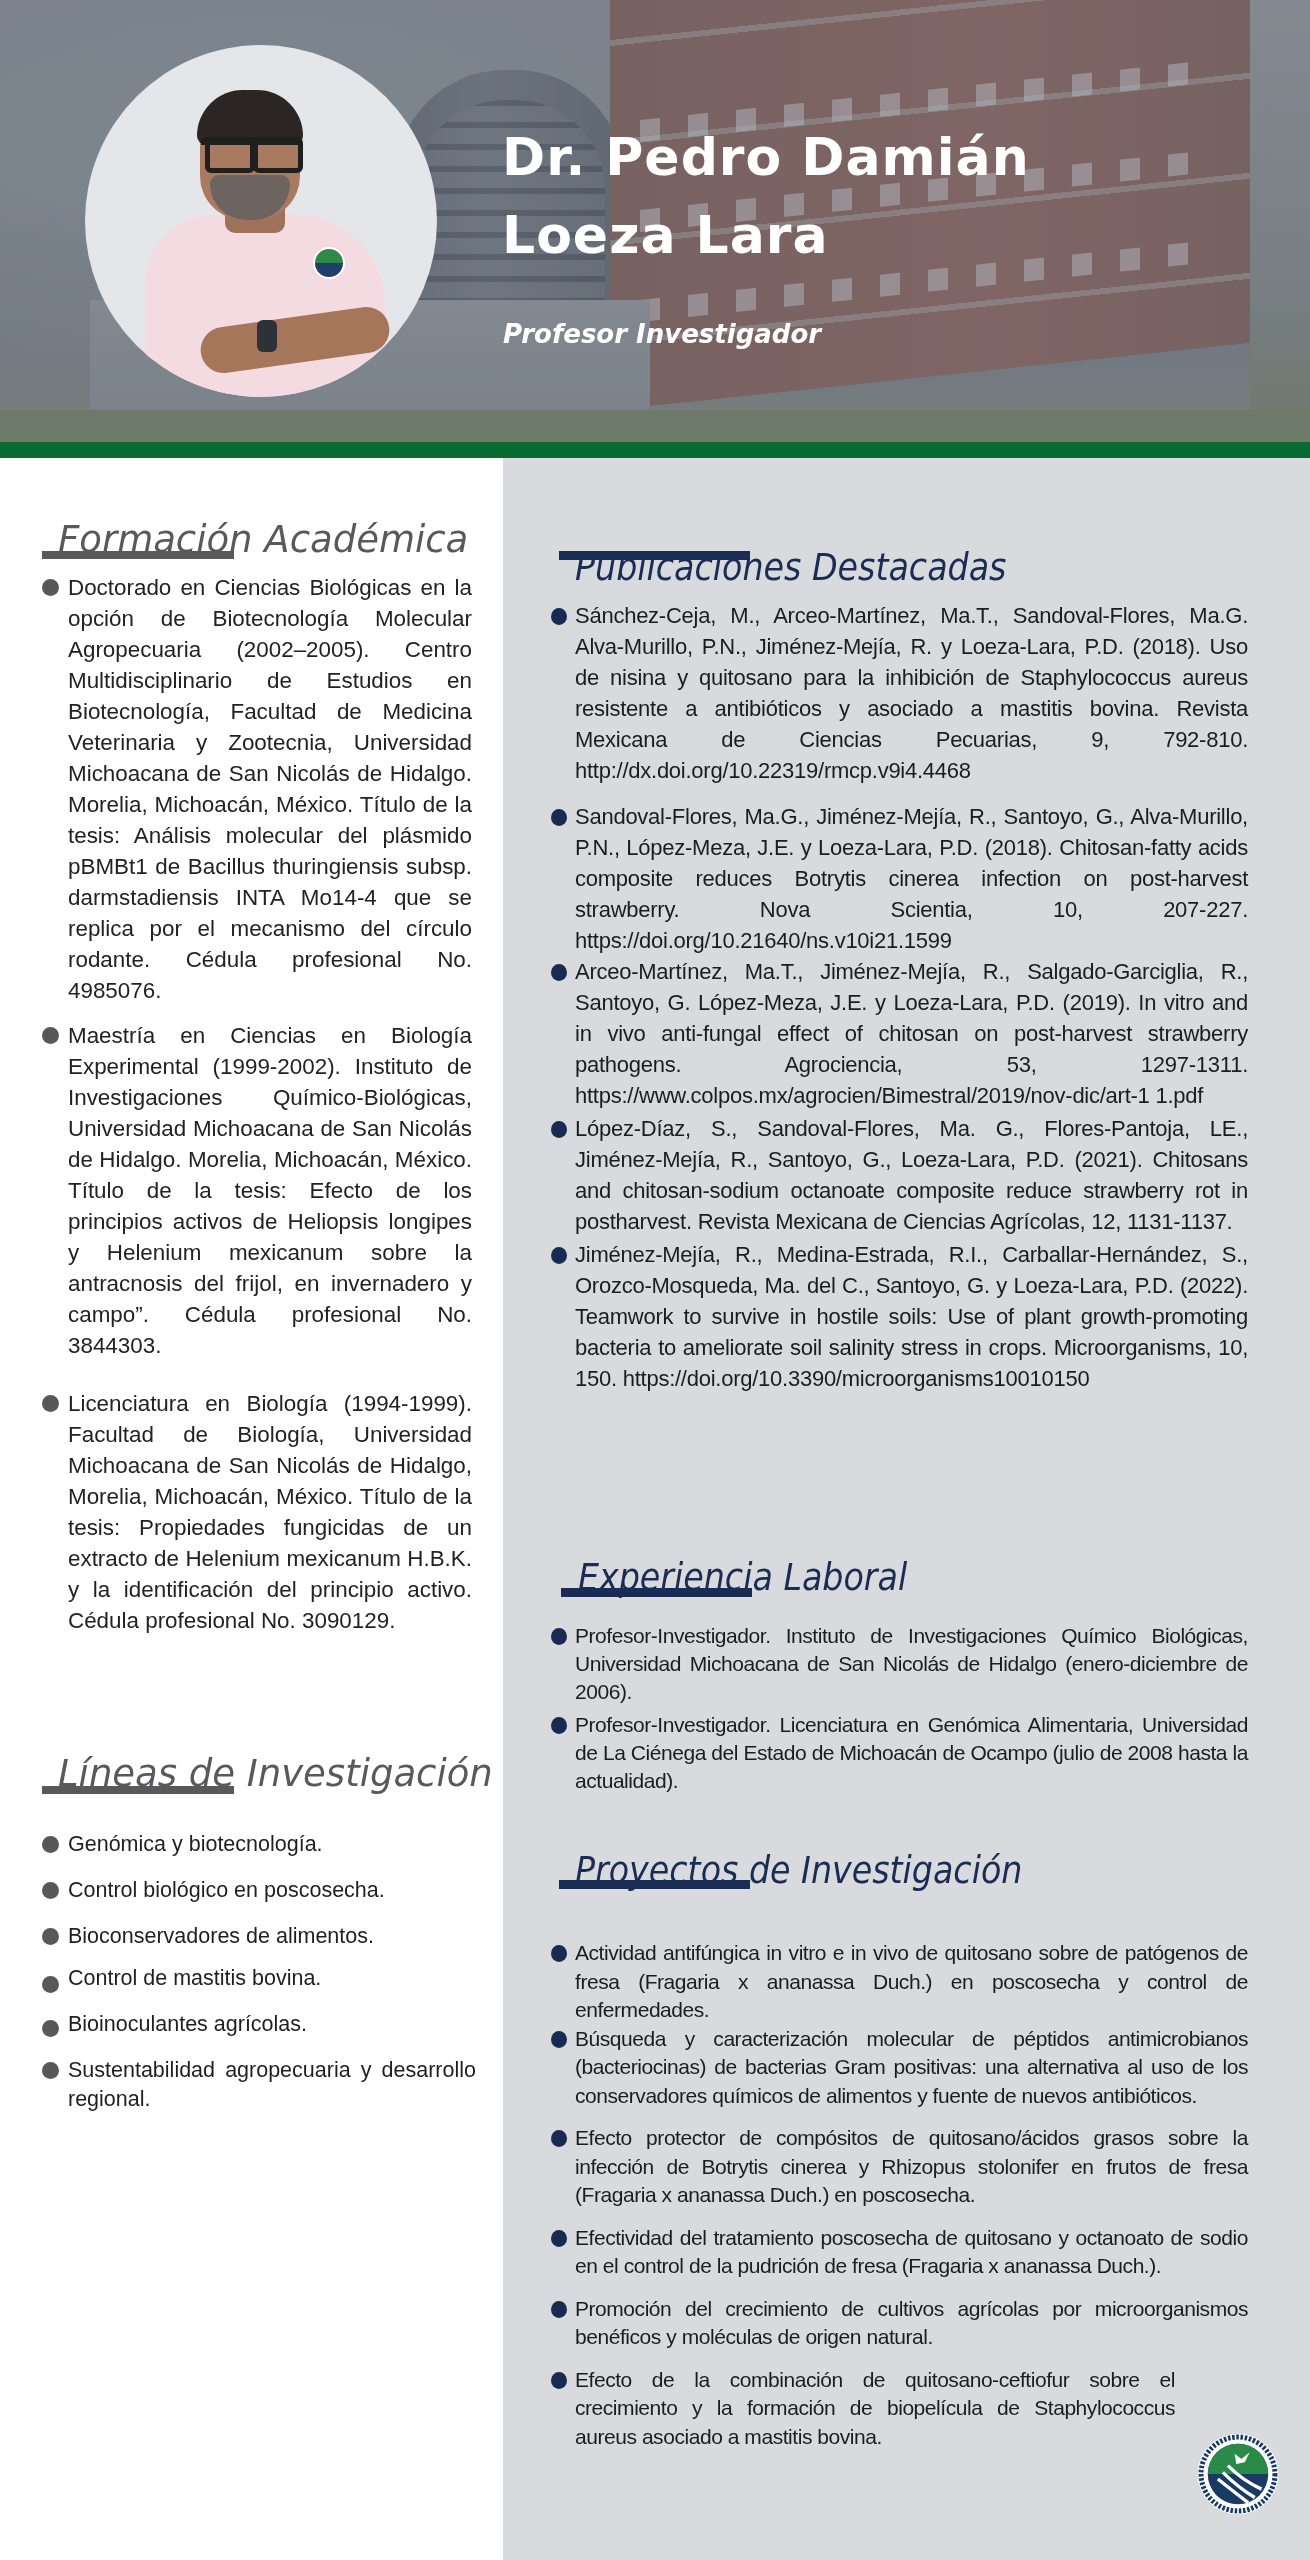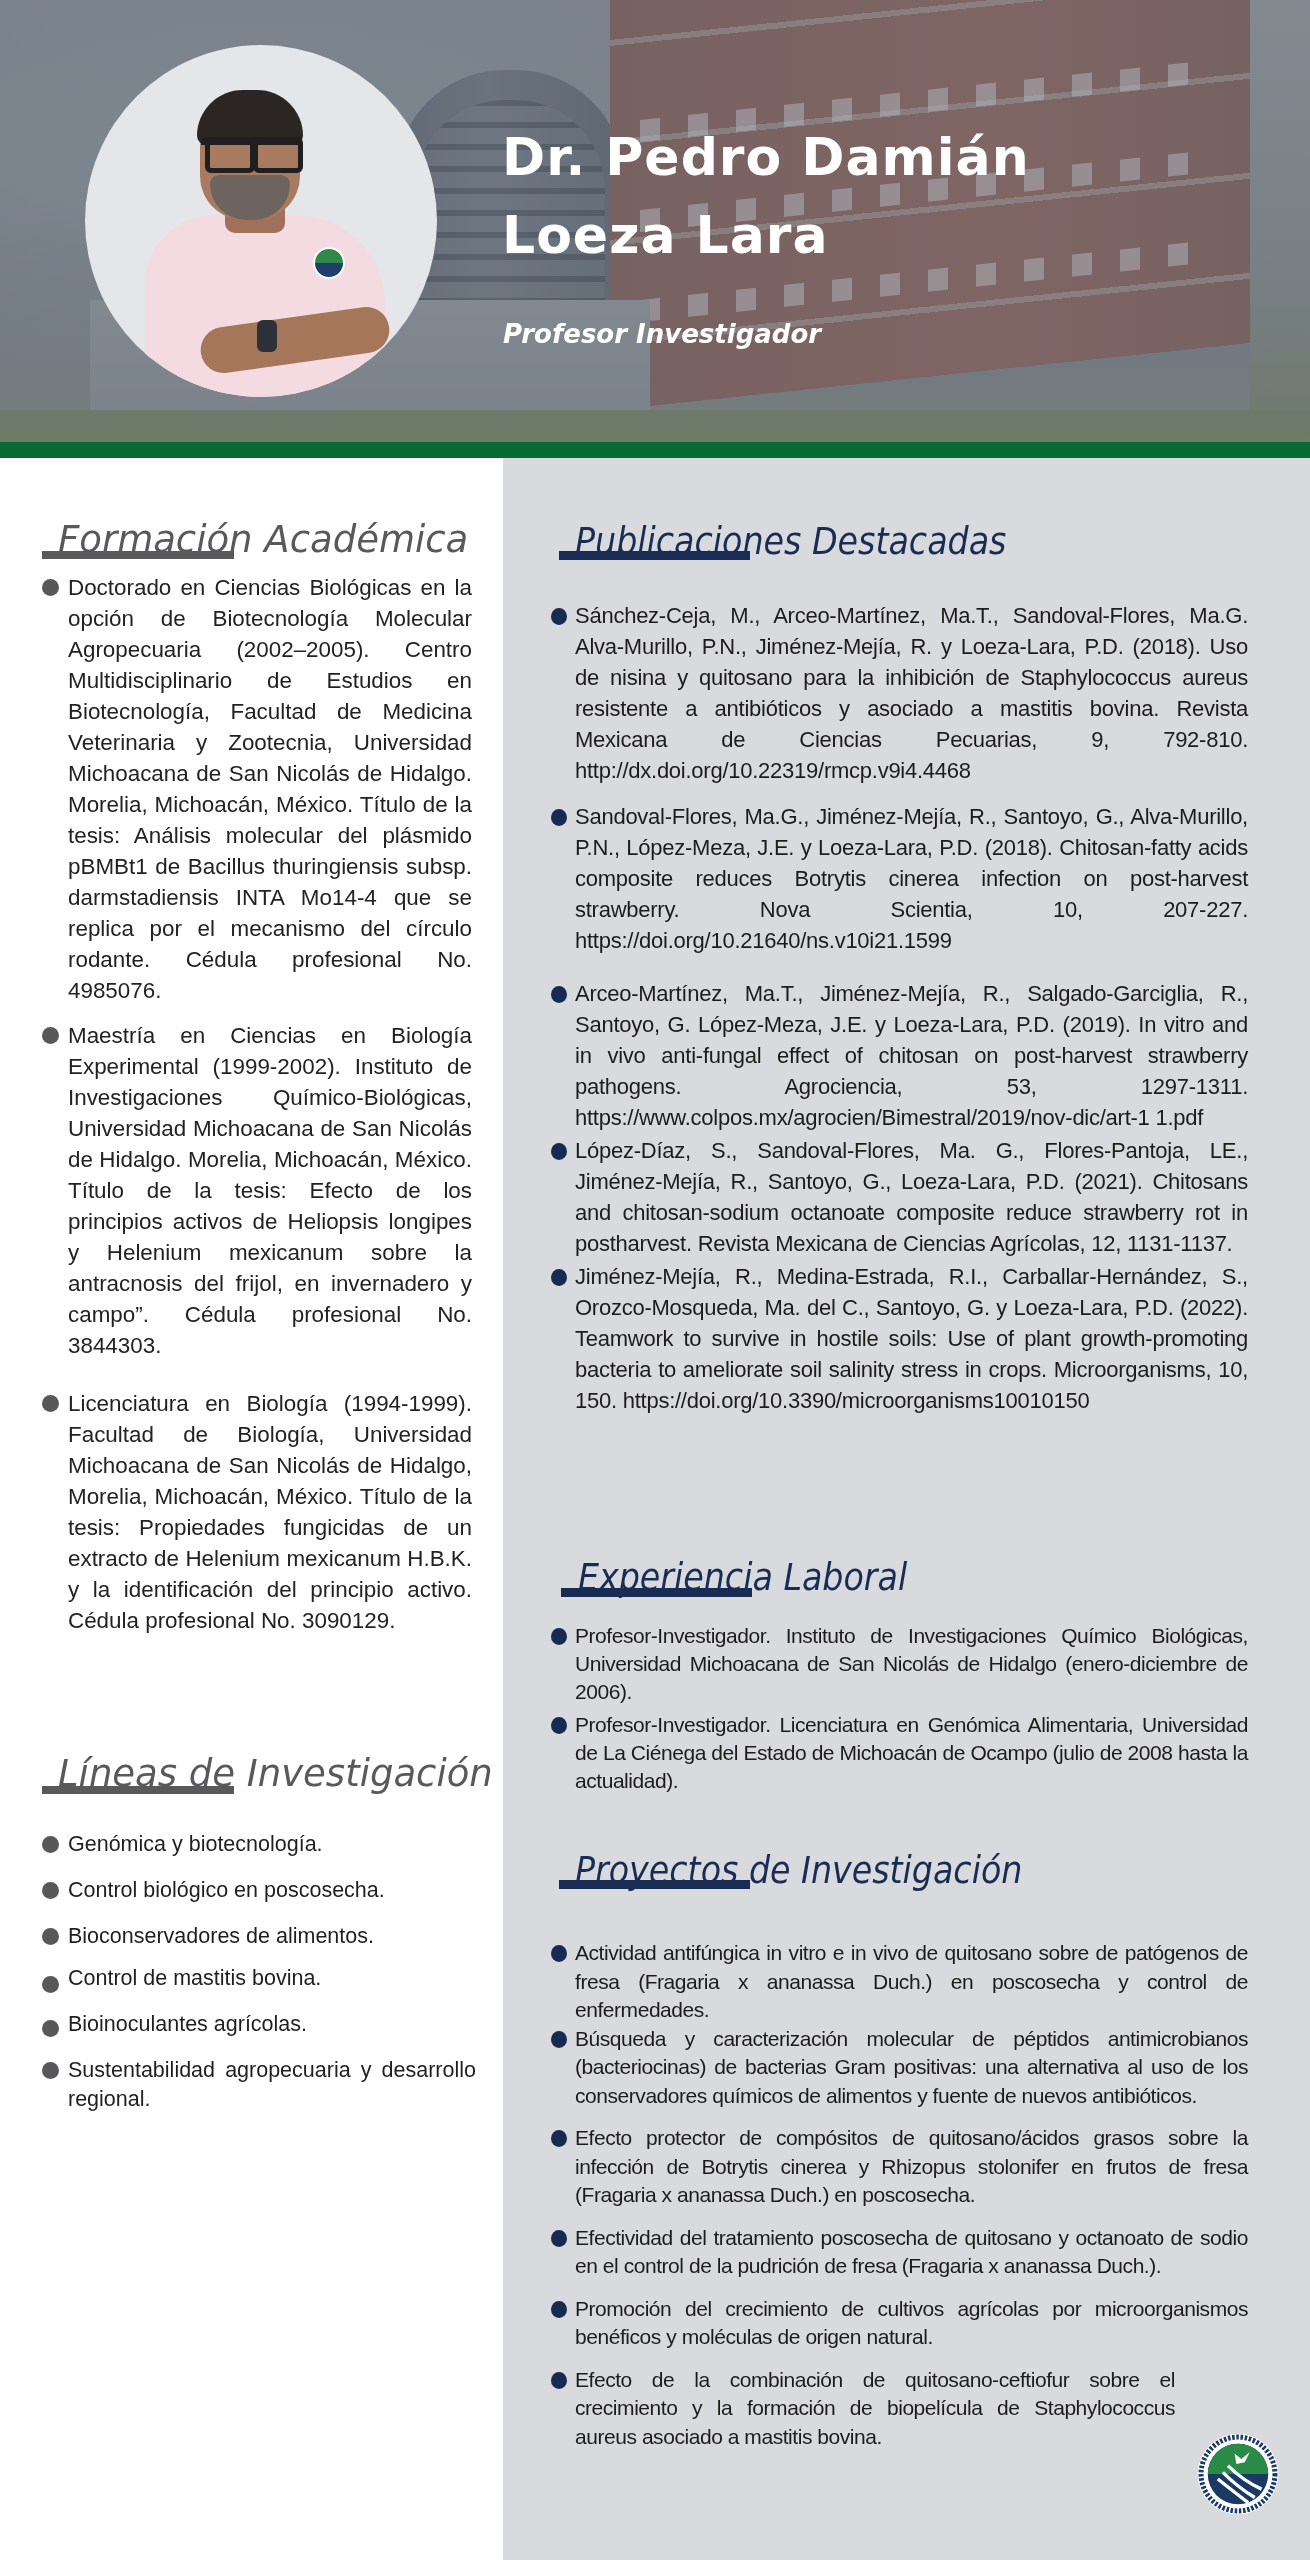--- a/index.html
+++ b/index.html
@@ -152,27 +152,27 @@
   <li><span class="dot gray"></span><span>Genómica y biotecnología.</span></li>
   <li style="margin-top:17px"><span class="dot gray"></span><span>Control biológico en poscosecha.</span></li>
   <li style="margin-top:17px"><span class="dot gray"></span><span>Bioconservadores de alimentos.</span></li>
   <li style="margin-top:13px"><span class="dot gray" style="top:12px"></span><span>Control de mastitis bovina.</span></li>
   <li style="margin-top:17px"><span class="dot gray" style="top:10px"></span><span>Bioinoculantes agrícolas.</span></li>
   <li style="margin-top:17px"><span class="dot gray"></span><span>Sustentabilidad agropecuaria y desarrollo regional.</span></li>
 </ul>
 
 <div class="right-col"></div>
 
-<h2 class="sec-heading navy" style="left:559px; top:504px;">Publicaciones Destacadas</h2>
+<h2 class="sec-heading navy" style="left:559px; top:530px;">Publicaciones Destacadas</h2>
 <div class="sec-bar navy" style="left:559px; top:551px; width:191px;"></div>
 
 <ul class="blist pub-list">
   <li><span class="dot navy"></span><span>Sánchez-Ceja, M., Arceo-Martínez, Ma.T., Sandoval-Flores, Ma.G. Alva-Murillo, P.N., Jiménez-Mejía, R. y Loeza-Lara, P.D. (2018). Uso de nisina y quitosano para la inhibición de Staphylococcus aureus resistente a antibióticos y asociado a mastitis bovina. Revista Mexicana de Ciencias Pecuarias, 9, 792-810. http://dx.doi.org/10.22319/rmcp.v9i4.4468</span></li>
   <li style="margin-top:15px"><span class="dot navy"></span><span>Sandoval-Flores, Ma.G., Jiménez-Mejía, R., Santoyo, G., Alva-Murillo, P.N., López-Meza, J.E. y Loeza-Lara, P.D. (2018). Chitosan-fatty acids composite reduces Botrytis cinerea infection on post-harvest strawberry. Nova Scientia, 10, 207-227. https://doi.org/10.21640/ns.v10i21.1599</span></li>
-  <li style="margin-top:22px"><span class="dot navy"></span><span>Arceo-Martínez, Ma.T., Jiménez-Mejía, R., Salgado-Garciglia, R., Santoyo, G. López-Meza, J.E. y Loeza-Lara, P.D. (2019). In vitro and in vivo anti-fungal effect of chitosan on post-harvest strawberry pathogens. Agrociencia, 53, 1297-1311. https://www.colpos.mx/agrocien/Bimestral/2019/nov-dic/art-1 1.pdf</span></li>
+  <li style=""><span class="dot navy"></span><span>Arceo-Martínez, Ma.T., Jiménez-Mejía, R., Salgado-Garciglia, R., Santoyo, G. López-Meza, J.E. y Loeza-Lara, P.D. (2019). In vitro and in vivo anti-fungal effect of chitosan on post-harvest strawberry pathogens. Agrociencia, 53, 1297-1311. https://www.colpos.mx/agrocien/Bimestral/2019/nov-dic/art-1 1.pdf</span></li>
   <li style="margin-top:2px"><span class="dot navy"></span><span>López-Díaz, S., Sandoval-Flores, Ma. G., Flores-Pantoja, LE., Jiménez-Mejía, R., Santoyo, G., Loeza-Lara, P.D. (2021). Chitosans and chitosan-sodium octanoate composite reduce strawberry rot in postharvest. Revista Mexicana de Ciencias Agrícolas, 12, 1131-1137.</span></li>
   <li style="margin-top:2px"><span class="dot navy"></span><span>Jiménez-Mejía, R., Medina-Estrada, R.I., Carballar-Hernández, S., Orozco-Mosqueda, Ma. del C., Santoyo, G. y Loeza-Lara, P.D. (2022). Teamwork to survive in hostile soils: Use of plant growth-promoting bacteria to ameliorate soil salinity stress in crops. Microorganisms, 10, 150. https://doi.org/10.3390/microorganisms10010150</span></li>
 </ul>
 
 <h2 class="sec-heading navy" style="left:562px; top:1540px;">Experiencia Laboral</h2>
 <div class="sec-bar navy" style="left:561px; top:1588px; width:191px;"></div>
 
 <ul class="blist exp-list">
   <li><span class="dot navy"></span><span>Profesor-Investigador. Instituto de Investigaciones Químico Biológicas, Universidad Michoacana de San Nicolás de Hidalgo (enero-diciembre de 2006).</span></li>
   <li style="margin-top:5px"><span class="dot navy"></span><span>Profesor-Investigador. Licenciatura en Genómica Alimentaria, Universidad de La Ciénega del Estado de Michoacán de Ocampo (julio de 2008 hasta la actualidad).</span></li>

